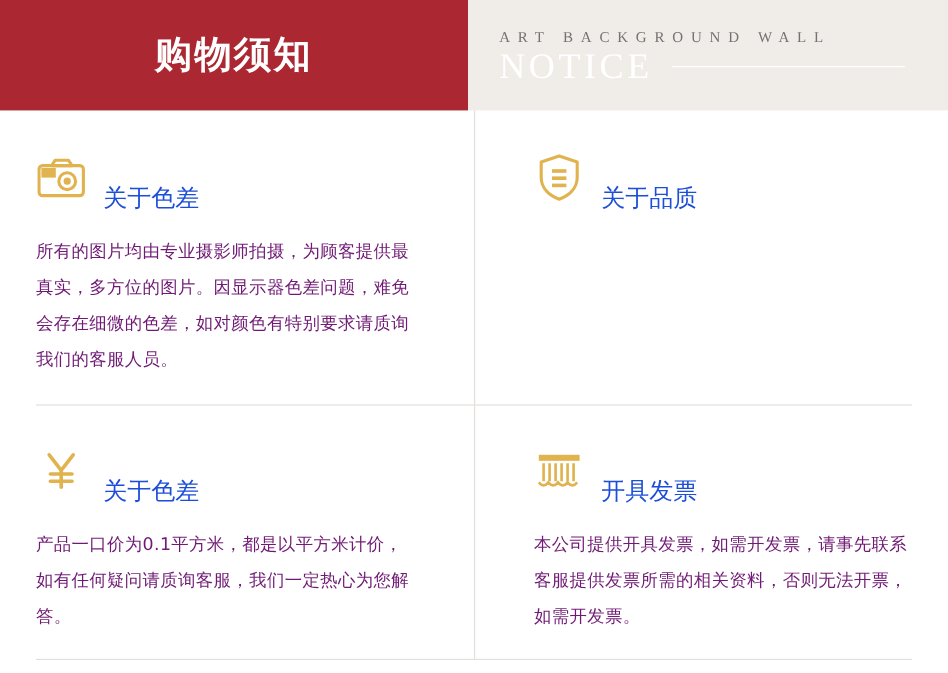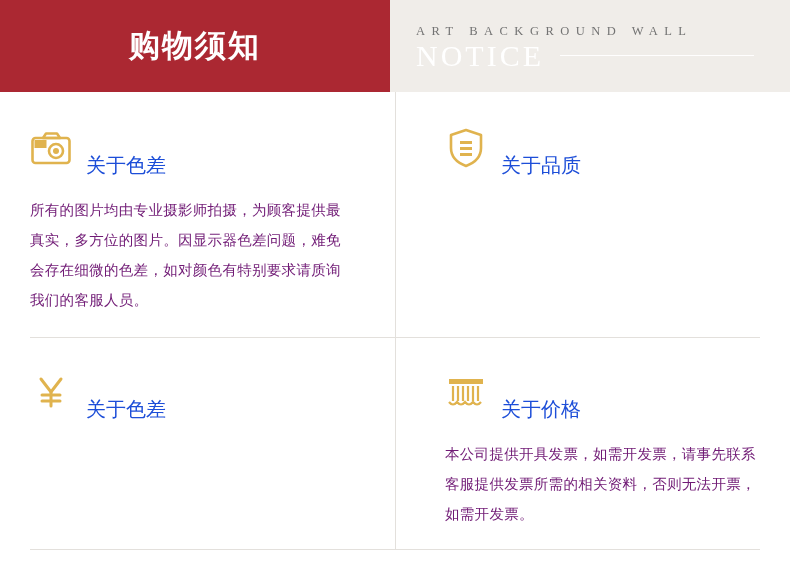--- a/index.html
+++ b/index.html
@@ -218,39 +218,40 @@
           <div class="cell-icon">
             <svg width="34" height="38" viewBox="0 0 34 38" aria-hidden="true">
               <path d="M7 6 L17 19 L27 6" fill="none" stroke="#e0b34e" stroke-width="3" stroke-linecap="round"></path>
               <line x1="17" y1="19" x2="17" y2="33" stroke="#e0b34e" stroke-width="3" stroke-linecap="round"></line>
               <line x1="8" y1="22" x2="26" y2="22" stroke="#e0b34e" stroke-width="3" stroke-linecap="round"></line>
               <line x1="8" y1="28" x2="26" y2="28" stroke="#e0b34e" stroke-width="3" stroke-linecap="round"></line>
             </svg>
           </div>
           <div class="cell-title">关于色差</div>
         </div>
+        <div class="cell-body">产品一口价为0.1平方米，都是以平方米计价，如有任何疑问请质询客服，我们一定热心为您解答。</div>
       </div>
 
       <div class="cell right">
         <div class="cell-head">
           <div class="cell-icon">
             <svg width="40" height="36" viewBox="0 0 40 36" aria-hidden="true">
               <rect x="3" y="5" width="34" height="5" fill="#e0b34e"></rect>
               <g stroke="#e0b34e" stroke-width="2.2">
                 <line x1="7" y1="12" x2="7" y2="27"></line>
                 <line x1="12" y1="12" x2="12" y2="27"></line>
                 <line x1="17" y1="12" x2="17" y2="27"></line>
                 <line x1="22" y1="12" x2="22" y2="27"></line>
                 <line x1="27" y1="12" x2="27" y2="27"></line>
                 <line x1="32" y1="12" x2="32" y2="27"></line>
               </g>
               <path d="M3 28 Q7 33 11 28 Q15 33 19 28 Q23 33 27 28 Q31 33 35 28" fill="none" stroke="#e0b34e" stroke-width="2.2"></path>
             </svg>
           </div>
-          <div class="cell-title">关于价格</div>
+          <div class="cell-title">开具发票</div>
         </div>
         <div class="cell-body">本公司提供开具发票，如需开发票，请事先联系客服提供发票所需的相关资料，否则无法开票，如需开发票。</div>
       </div>
     </div>
 
     <div class="h-sep-bottom"></div>
   </div>
 </div>
 
 </body></html>

